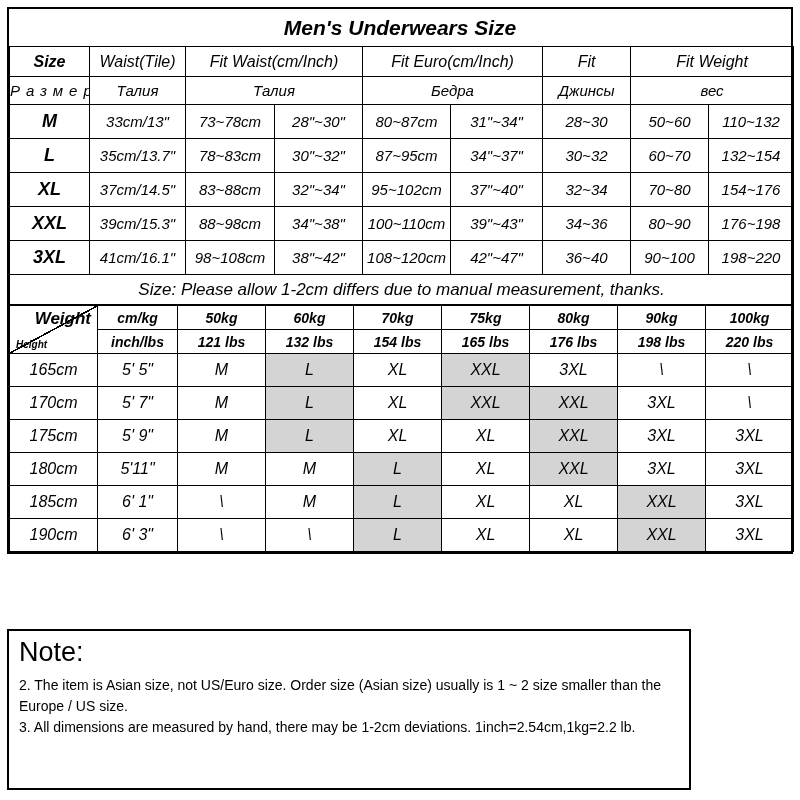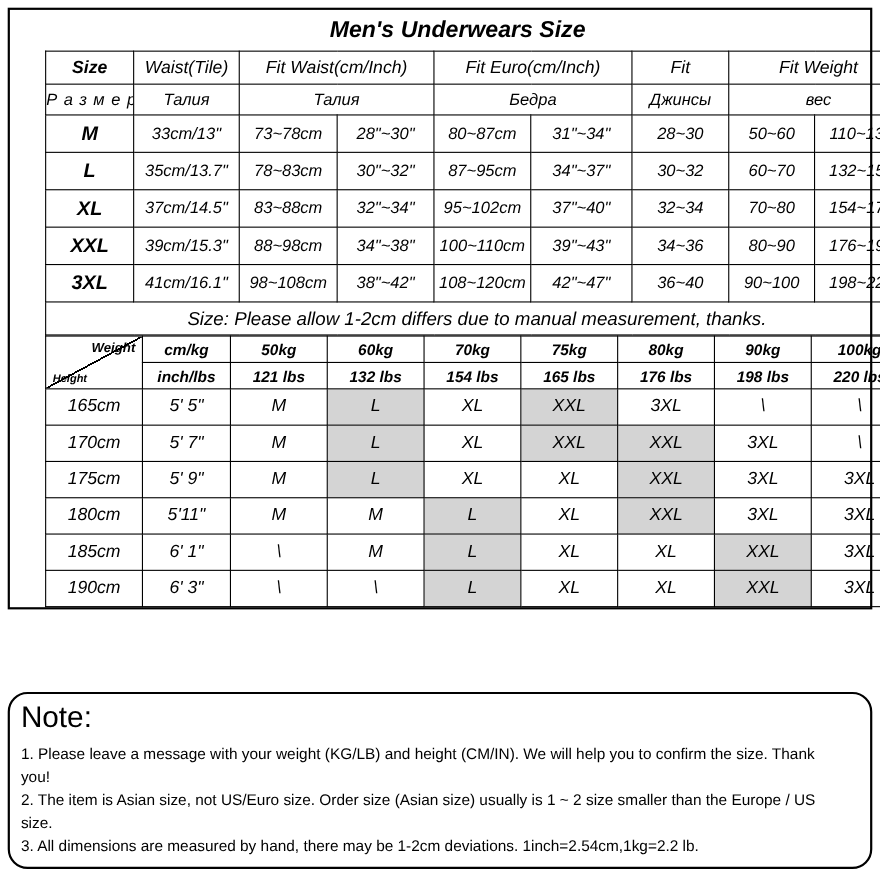--- a/index.html
+++ b/index.html
@@ -1,21 +1,21 @@
 <!DOCTYPE html>
 <html><head>
 <meta charset="utf-8">
 <style>
   * { margin:0; padding:0; box-sizing:border-box; }
   html,body { background:#fff; }
   body {
     width:800px; height:800px; position:relative;
     font-family:"Liberation Sans", sans-serif; color:#000;
   }
-  .box { border:2px solid #000; background:#fff;padding-left:32px; }
+  .box { border:2px solid #000; background:#fff; }
   .sheet { position:absolute; left:7px; top:7px; width:786px; }
   .title {
     height:37px; line-height:37px; text-align:center;
     font-weight:bold; font-style:italic; font-size:21px;
   }
   table { border-collapse:collapse; width:100%; table-layout:fixed; }
   td {
     border:1px solid #000; text-align:center; vertical-align:middle;
     font-style:italic; font-size:15px; padding:0; overflow:hidden; white-space:nowrap;
   }
@@ -33,24 +33,24 @@
   .t2 .hrow td { height:24px; font-weight:bold; font-size:14px; }
   .hcell { font-weight:normal; font-size:15px; }
   .gray { background:#d4d4d4; }
   .corner { position:relative; }
   .corner::before {
     content:""; position:absolute; left:0; top:0; right:0; bottom:0;
     background:linear-gradient(to bottom right,
       transparent calc(50% - 0.8px), #000 calc(50% - 0.8px),
       #000 calc(50% + 0.8px), transparent calc(50% + 0.8px));
   }
-  .cw { position:absolute; top:3px; right:6px; font-size:12px; font-weight:bold; font-style:italic; }
+  .cw { position:absolute; top:3px; right:6px; font-size:17px; font-weight:bold; font-style:italic; }
   .ch { position:absolute; bottom:3px; left:6px; font-size:10px; font-weight:bold; font-style:italic; }
   
-  .note { position:absolute; left:7px; top:629px; width:786px; height:161px; padding:4px 24px 0 10px;border-radius:18px; }
+  .note { position:absolute; left:7px; top:629px; width:684px; height:161px; padding:4px 24px 0 10px; }
   .note-title { font-size:27px; font-style:normal; margin:2px 0 7px 0; }
   .note-line { font-size:14px; line-height:1.5; }
 </style>
 </head>
 <body>
 
 <div class="sheet box" data-name="size-chart-panel">
   <div class="title" data-name="page-title">Men's Underwears Size</div>
 
   <table class="t1" data-name="size-table">
@@ -251,16 +251,15 @@
           <td data-name="recommended-size-cell">XL</td>
           <td data-name="recommended-size-cell" class="gray">XXL</td>
           <td data-name="recommended-size-cell">3XL</td>
         </tr>
       </tbody>
   </table>
 </div>
 
 <div class="note box" data-name="note-panel">
   <div class="note-title" data-name="note-heading">Note:</div>
-  <div class="note-line" data-name="note-line-1">1. Please leave a message with your weight (KG/LB) and height (CM/IN). We will help you to confirm the size. Thank you!</div>
   <div class="note-line" data-name="note-line-2">2. The item is Asian size, not US/Euro size. Order size (Asian size) usually is 1 ~ 2 size smaller than the Europe / US size.</div>
   <div class="note-line" data-name="note-line-4">3. All dimensions are measured by hand, there may be 1-2cm deviations. 1inch=2.54cm,1kg=2.2 lb.</div>
 </div>
 
 </body></html>

